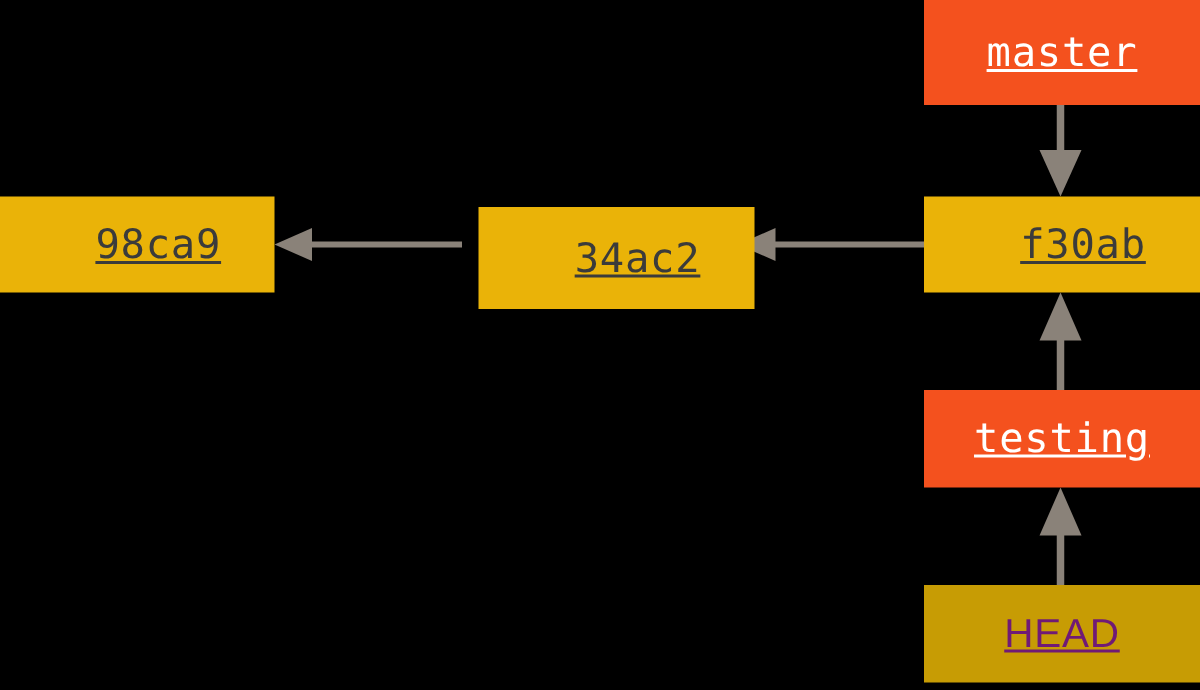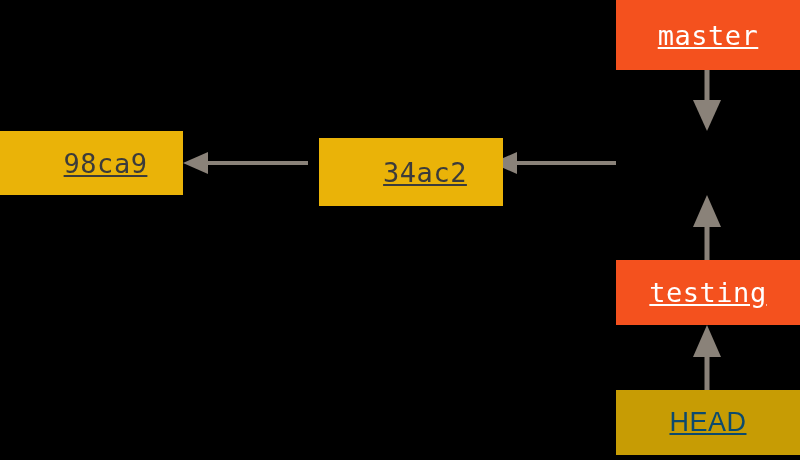--- a/index.html
+++ b/index.html
@@ -48,21 +48,21 @@
     color: #FFFFFF;
     font-family: "DejaVu Sans Mono", monospace;
     font-size: 27px;
     letter-spacing: 0.5px;
   }
   
   .head {
     background: #C79C04;
   }
   .head .node-label {
-    color: #0c4a6e;
+    color: #701a75;
     font-family: "Liberation Sans", sans-serif;
     font-size: 27px;
     letter-spacing: 0.5px;
   }
   
   #arrows {
     position: absolute;
     left: 0;
     top: 0;
     width: 800px;
@@ -108,20 +108,23 @@
   </div>
 
   <div class="node commit" style="left:0px; top:131px; width:183px; height:64px;">
     <span class="node-label">98ca9</span>
   </div>
 
   <div class="node commit" style="left:308px; top:138px; width:184px; height:68px;margin-left:11px;">
     <span class="node-label">34ac2</span>
   </div>
 
+  <div class="node commit" style="left:616px; top:131px; width:184px; height:64px;">
+    <span class="node-label">f30ab</span>
+  </div>
 
   <div class="node branch" style="left:616px; top:260px; width:184px; height:65px;align-items:center;">
     <span class="node-label">testing</span>
   </div>
 
   <div class="node head" style="left:616px; top:390px; width:184px; height:65px;">
     <span class="node-label">HEAD</span>
   </div>
 
 </div>

